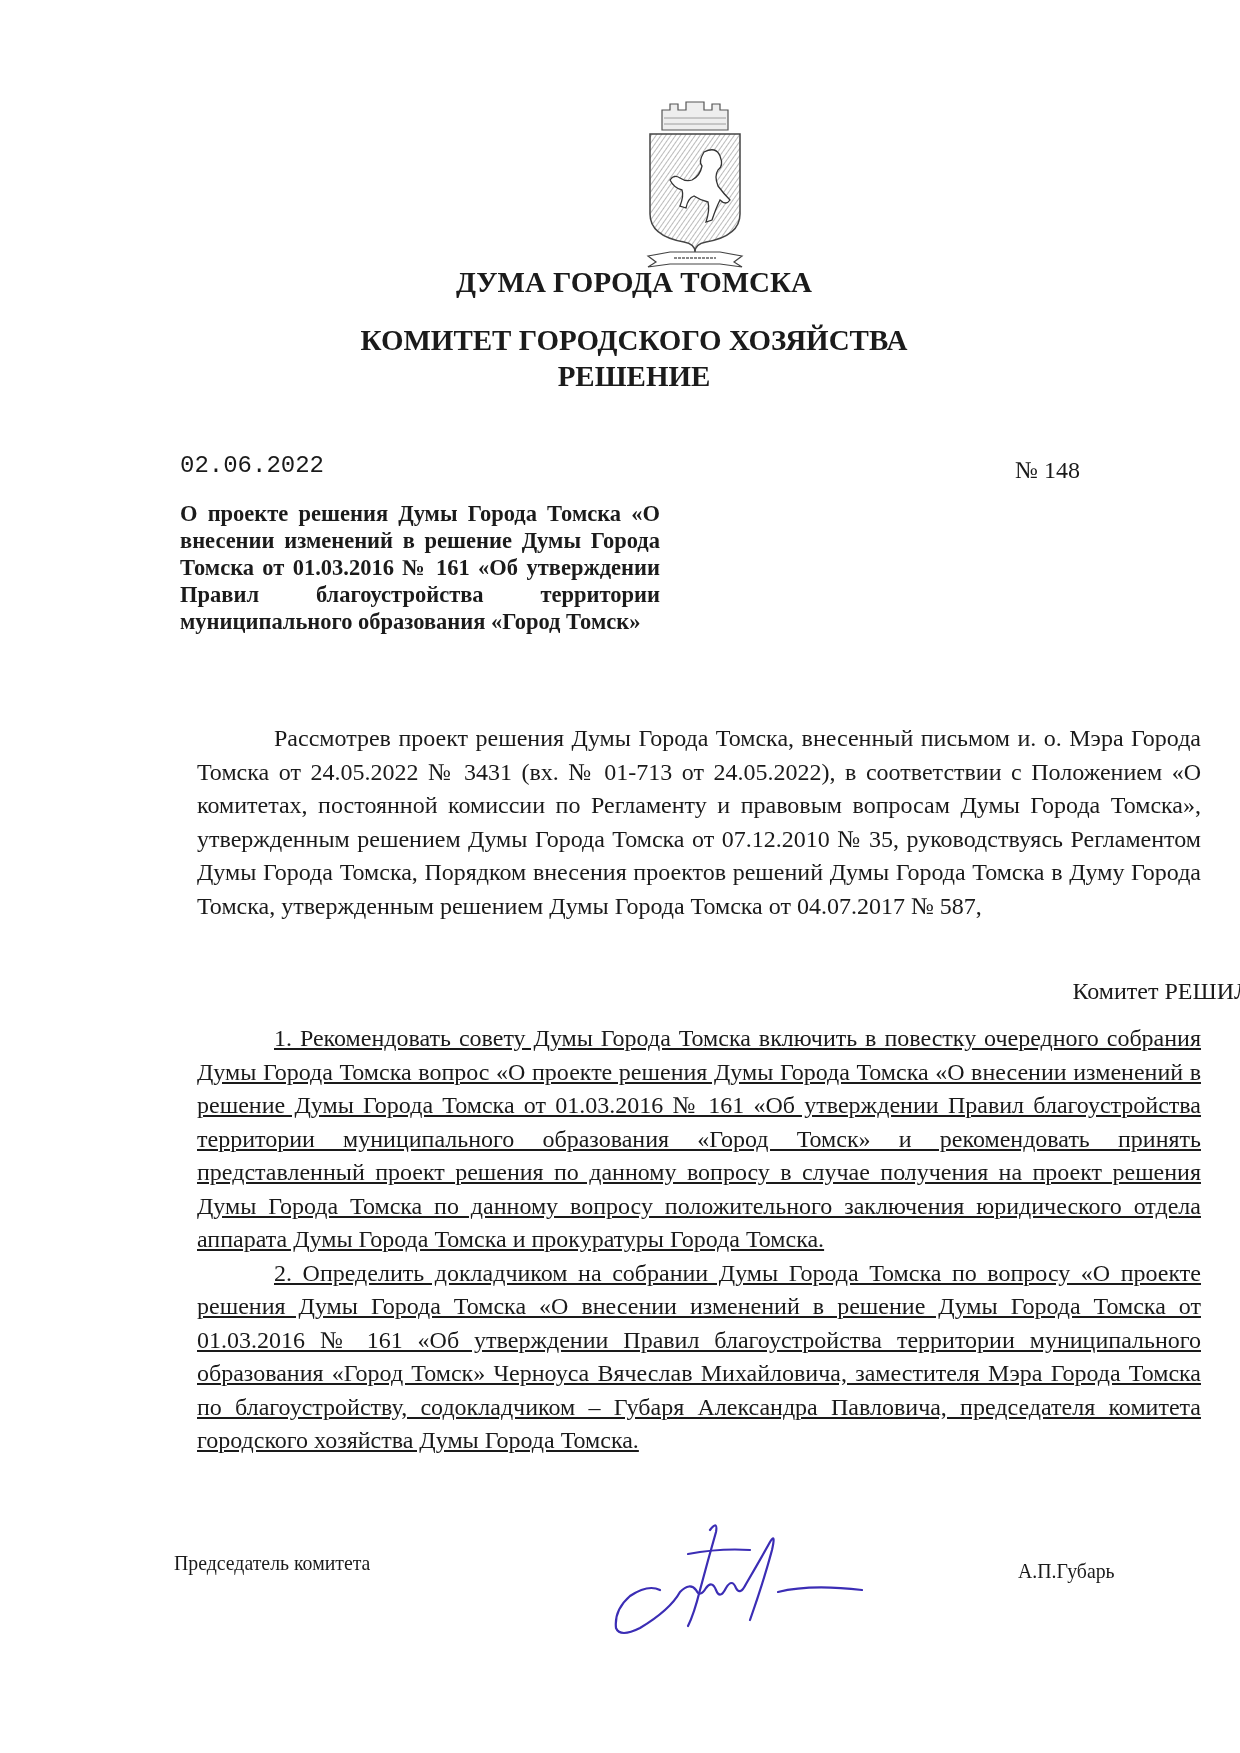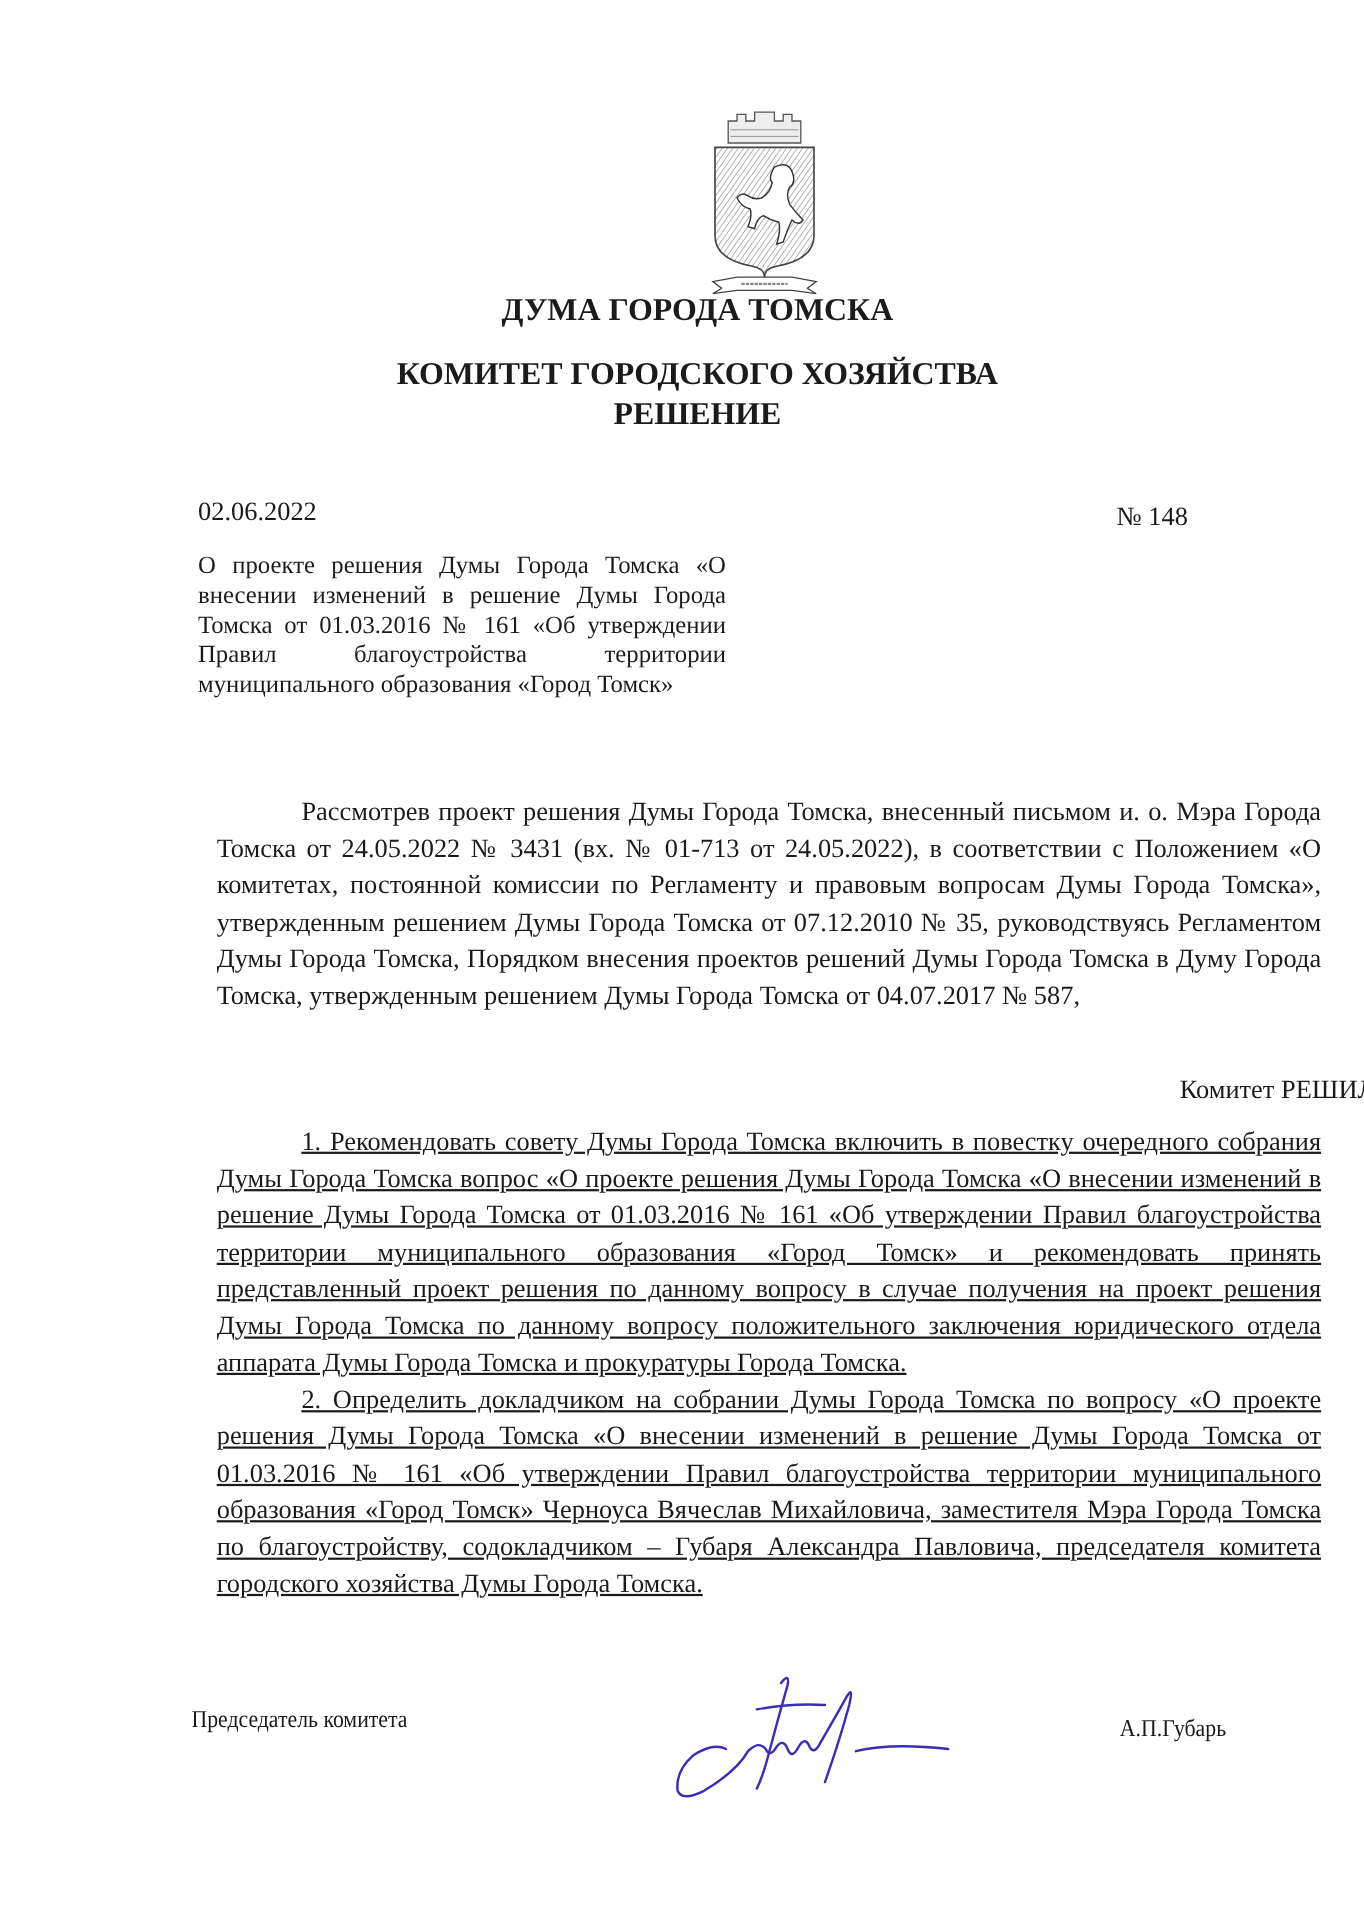--- a/index.html
+++ b/index.html
@@ -36,34 +36,35 @@
     #h-duma { top: 268px; left: 14px; }
     #h-committee { top: 326px; left: 14px; }
     #h-decision { top: 362px; left: 14px; }
 
     .date {
       position: absolute;
       left: 180px;
       top: 454px;
       font-size: 24px;
       line-height: 1;
+      font-family: Liberation Mono, monospace;
     }
     .number {
       position: absolute;
       left: 1015px;
       top: 458px;
       font-size: 24px;
       line-height: 1;
     }
     .title-block {
       position: absolute;
       left: 180px;
       top: 500px;
       width: 480px;
-      font-weight: normal;
+      font-weight: bold;
       font-size: 22.5px;
       line-height: 27px;
       text-align: justify;
       text-align-last: left;
       color: #1b1b1b;
     }
     .body-text {
       position: absolute;
       left: 178px;
       width: 1004px;

